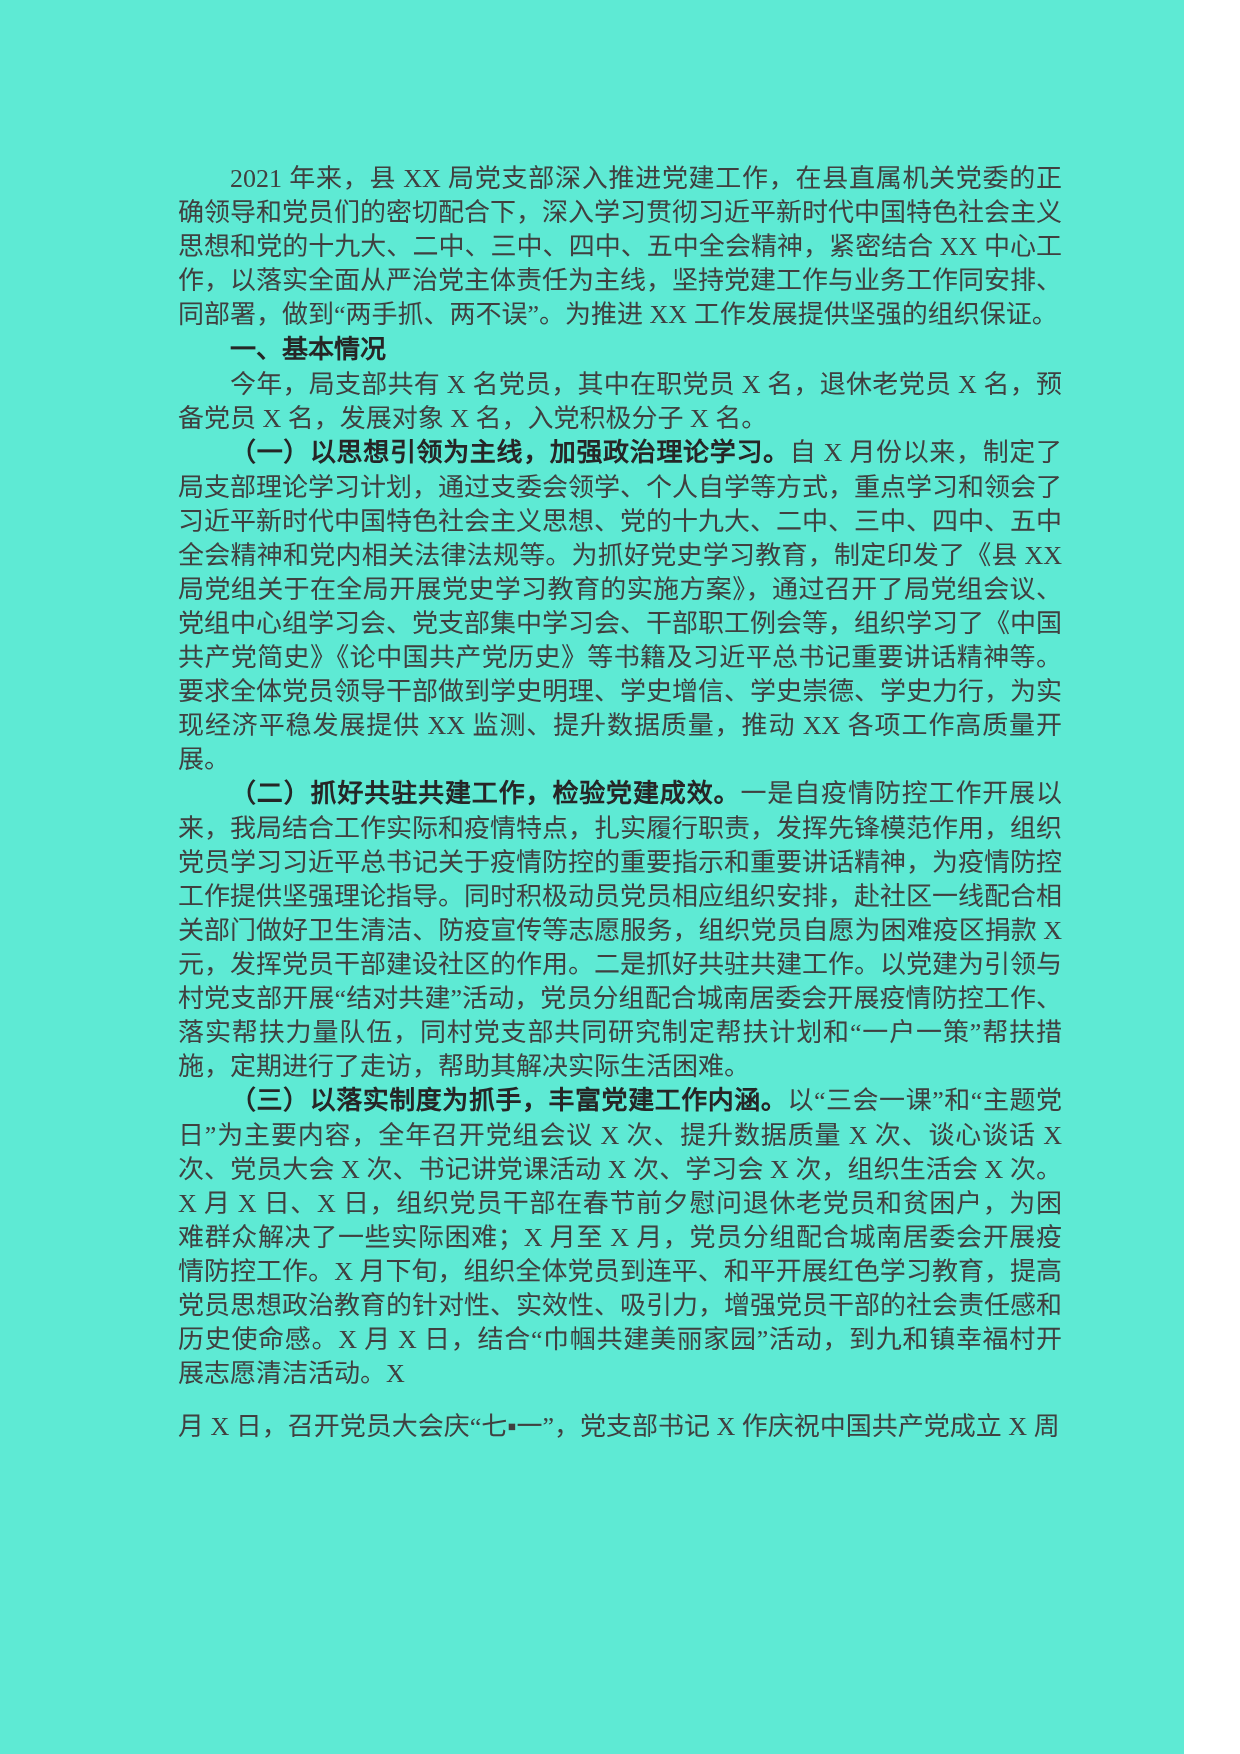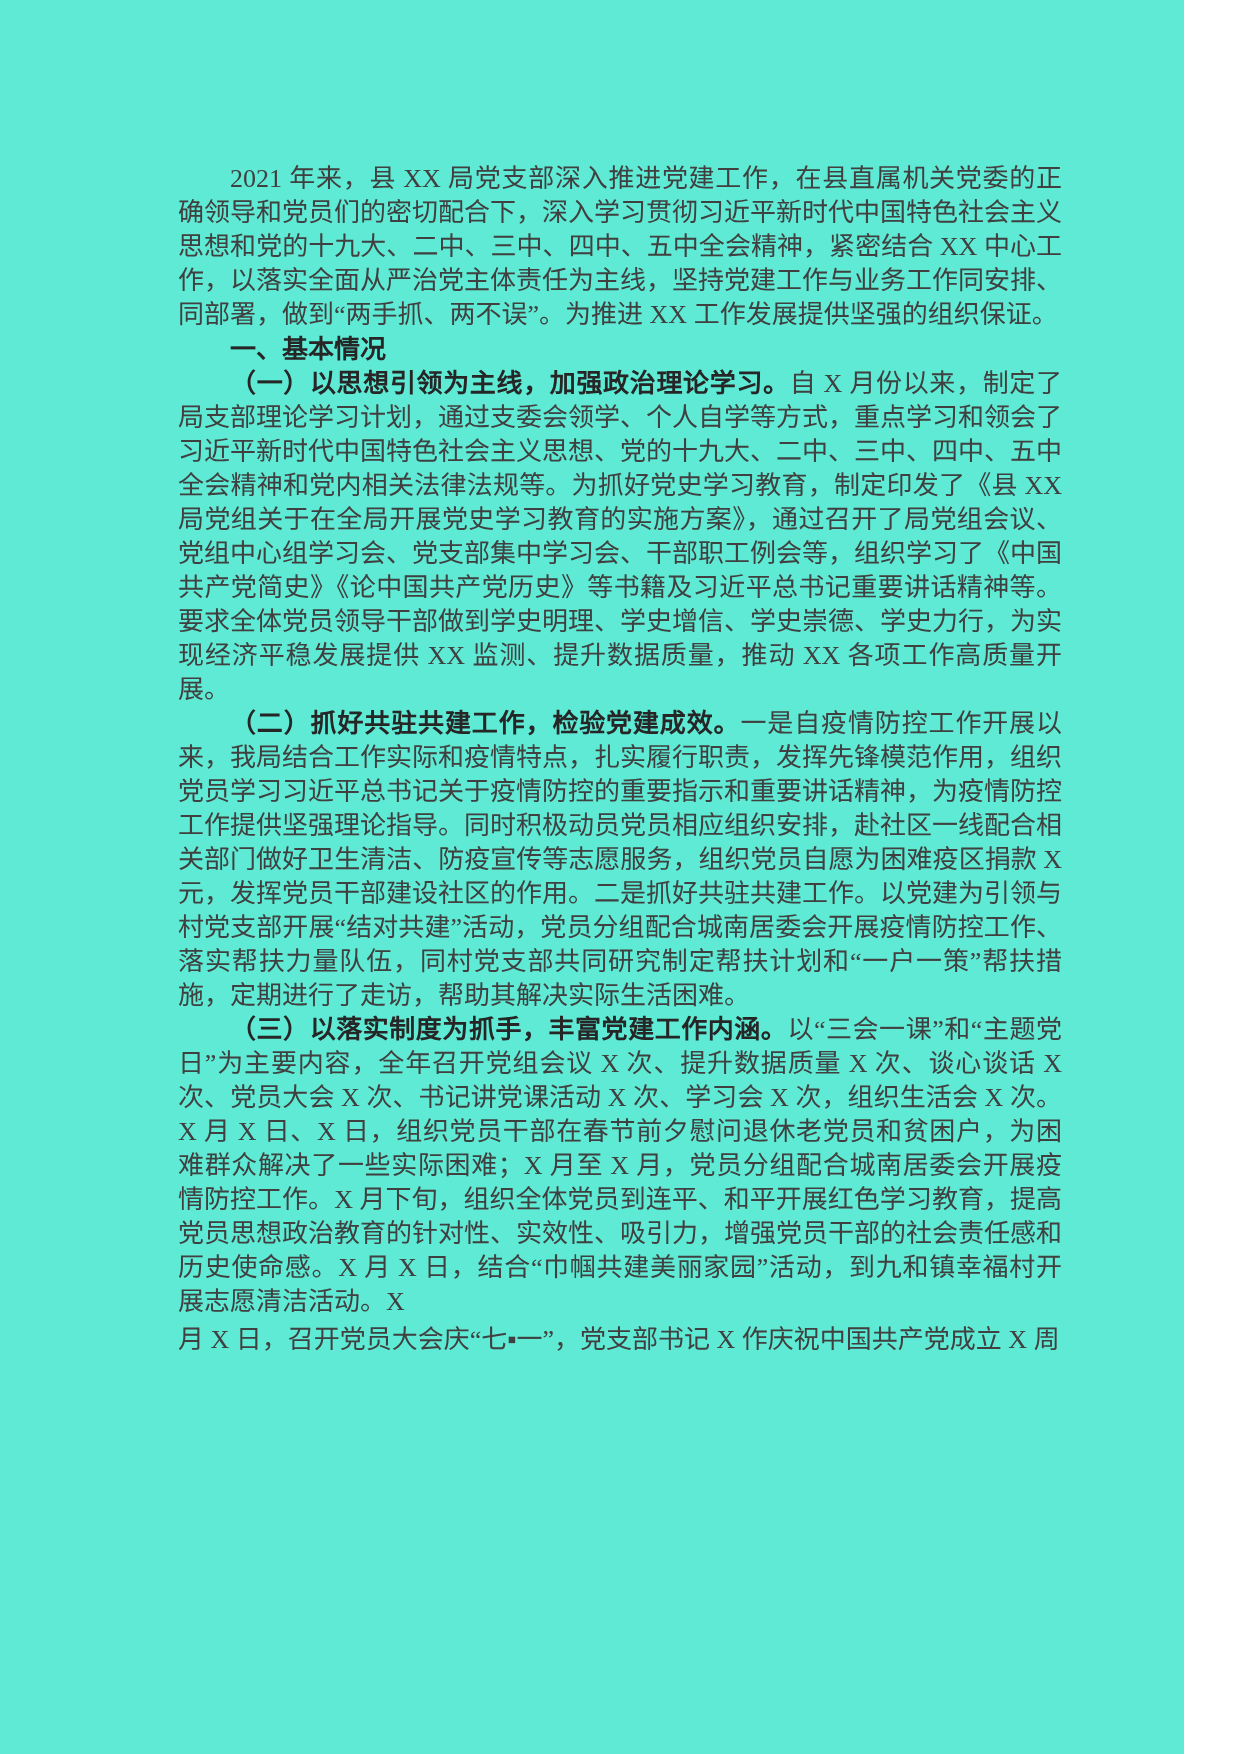--- a/index.html
+++ b/index.html
@@ -30,34 +30,35 @@
     padding: 0;
     text-indent: 2em;
   }
   .doc p.para.heading {
     font-family: "Liberation Sans", "DejaVu Sans", sans-serif;
     font-weight: 700;
     color: #262626;
   }
   .doc p.para.continuation {
     text-indent: 0;
-    margin-top: 4px;
+    margin-top: 19px;
   }
   .seg { font-weight: inherit; }
   .seg.b {
-    font-family: Liberation Serif, serif;
+    font-family: Liberation Mono, monospace;
     font-weight: 700;
     color: #262626;
   }
 </style>
 </head>
 <body>
 
 <div class="page">
   <div class="doc" id="doc-body">
       <p class="para body"><span class="seg">2021 年来，县 XX 局党支部深入推进党建工作，在县直属机关党委的正确领导和党员们的密切配合下，深入学习贯彻习近平新时代中国特色社会主义思想和党的十九大、二中、三中、四中、五中全会精神，紧密结合 XX 中心工作，以落实全面从严治党主体责任为主线，坚持党建工作与业务工作同安排、同部署，做到“两手抓、两不误”。为推进 XX 工作发展提供坚强的组织保证。</span></p>
       <p class="para heading"><span class="seg b">一、基本情况</span></p>
+      <p class="para body"><span class="seg">今年，局支部共有 X 名党员，其中在职党员 X 名，退休老党员 X 名，预备党员 X 名，发展对象 X 名，入党积极分子 X 名。</span></p>
       <p class="para body"><span class="seg b">（一）以思想引领为主线，加强政治理论学习。</span><span class="seg">自 X 月份以来，制定了局支部理论学习计划，通过支委会领学、个人自学等方式，重点学习和领会了习近平新时代中国特色社会主义思想、党的十九大、二中、三中、四中、五中全会精神和党内相关法律法规等。为抓好党史学习教育，制定印发了《县 XX 局党组关于在全局开展党史学习教育的实施方案》，通过召开了局党组会议、党组中心组学习会、党支部集中学习会、干部职工例会等，组织学习了《中国共产党简史》《论中国共产党历史》等书籍及习近平总书记重要讲话精神等。要求全体党员领导干部做到学史明理、学史增信、学史崇德、学史力行，为实现经济平稳发展提供 XX 监测、提升数据质量，推动 XX 各项工作高质量开展。</span></p>
       <p class="para body"><span class="seg b">（二）抓好共驻共建工作，检验党建成效。</span><span class="seg">一是自疫情防控工作开展以来，我局结合工作实际和疫情特点，扎实履行职责，发挥先锋模范作用，组织党员学习习近平总书记关于疫情防控的重要指示和重要讲话精神，为疫情防控工作提供坚强理论指导。同时积极动员党员相应组织安排，赴社区一线配合相关部门做好卫生清洁、防疫宣传等志愿服务，组织党员自愿为困难疫区捐款 X 元，发挥党员干部建设社区的作用。二是抓好共驻共建工作。以党建为引领与村党支部开展“结对共建”活动，党员分组配合城南居委会开展疫情防控工作、落实帮扶力量队伍，同村党支部共同研究制定帮扶计划和“一户一策”帮扶措施，定期进行了走访，帮助其解决实际生活困难。</span></p>
       <p class="para body"><span class="seg b">（三）以落实制度为抓手，丰富党建工作内涵。</span><span class="seg">以“三会一课”和“主题党日”为主要内容，全年召开党组会议 X 次、提升数据质量 X 次、谈心谈话 X 次、党员大会 X 次、书记讲党课活动 X 次、学习会 X 次，组织生活会 X 次。X 月 X 日、X 日，组织党员干部在春节前夕慰问退休老党员和贫困户，为困难群众解决了一些实际困难；X 月至 X 月，党员分组配合城南居委会开展疫情防控工作。X 月下旬，组织全体党员到连平、和平开展红色学习教育，提高党员思想政治教育的针对性、实效性、吸引力，增强党员干部的社会责任感和历史使命感。X 月 X 日，结合“巾帼共建美丽家园”活动，到九和镇幸福村开展志愿清洁活动。X</span></p>
       <p class="para continuation"><span class="seg">月 X 日，召开党员大会庆“七▪一”，党支部书记 X 作庆祝中国共产党成立 X 周</span></p>
     </div>
 </div>
 
 </body></html>

